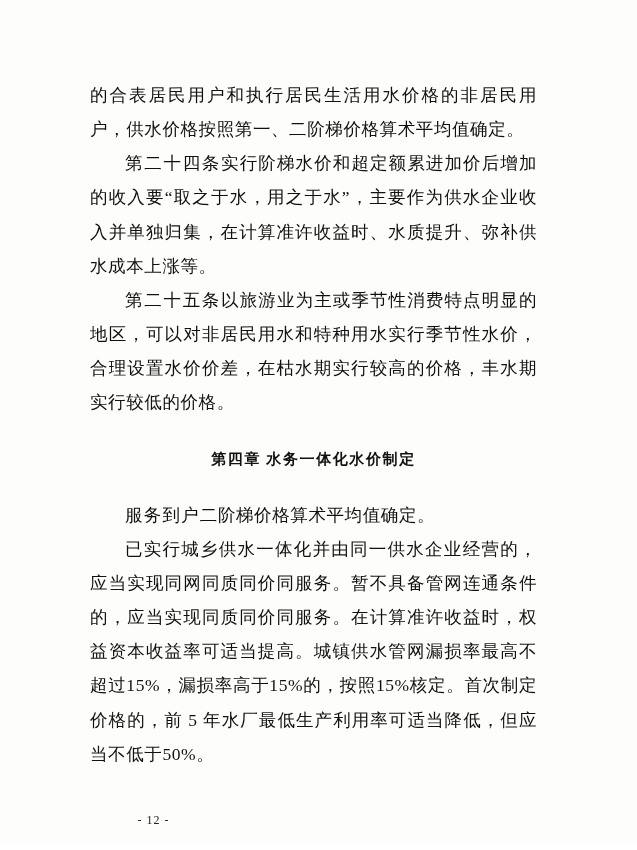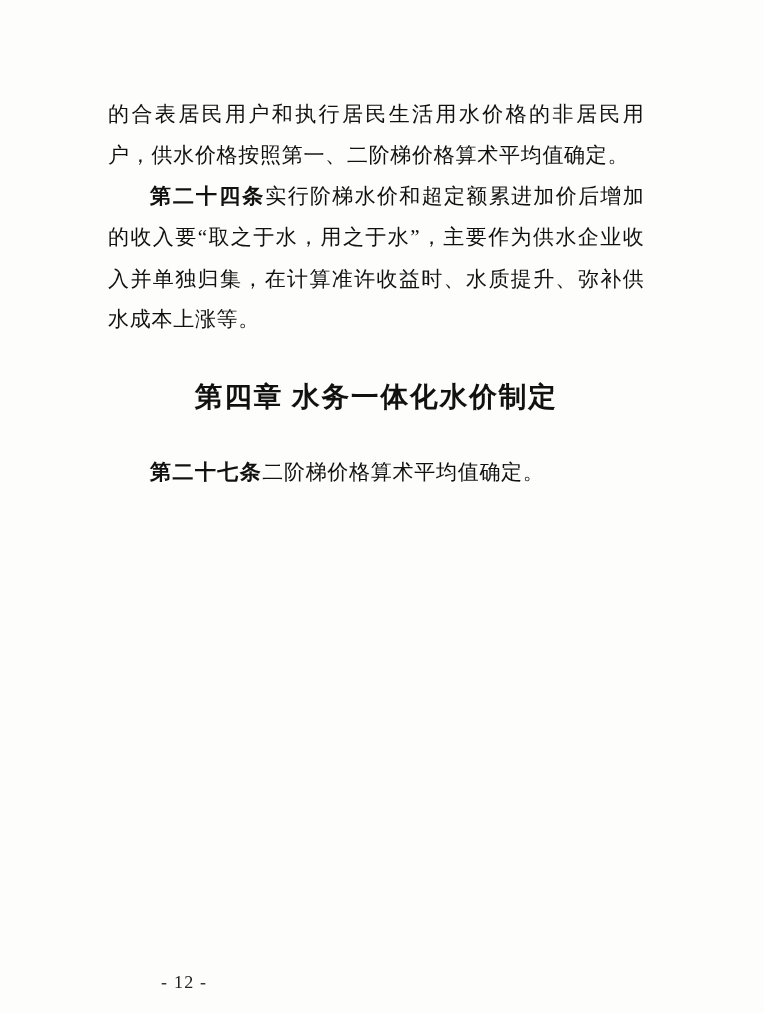--- a/index.html
+++ b/index.html
@@ -31,61 +31,63 @@
     color: #111;
   }
   .para {
     margin: 0;
     text-indent: 0;
   }
   .para.indent {
     text-indent: 2em;
   }
   .art-label {
-    font-weight: bold;
+    font-weight: normal;
     letter-spacing: 1.2px;
   }
   .chapter-heading {
     margin: 26px 0 24px 0;
     text-align: center;
-    font-size: 23px;
+    font-size: 15px;
     font-weight: bold;
     letter-spacing: 1.6px;
     line-height: 1.9;
   }
   .page-number {
     position: absolute;
     left: 0;
     right: 0;
     bottom: 16px;
     text-align: center;
-    font-size: 15px;
+    font-size: 12px;
     letter-spacing: 1px;
     color: #222;
   }
   .pn-inner {
     display: inline-block;
     margin-left: -330px;
   }
 </style>
 </head>
 <body>
 
 <div class="page">
   <div class="doc-body">
 
     <p class="para"><span>的合表居民用户和执行居民生活用水价格的非居民用户，供水价格按照第一、二阶梯价格算术平均值确定。</span></p>
 
     <p class="para indent"><span class="art-label">第二十四条</span><span>实行阶梯水价和超定额累进加价后增加的收入要“取之于水，用之于水”，主要作为供水企业收入并单独归集，在计算准许收益时、水质提升、弥补供水成本上涨等。</span></p>
 
+    <p class="para indent"><span class="art-label">第二十五条</span><span>以旅游业为主或季节性消费特点明显的地区，可以对非居民用水和特种用水实行季节性水价，合理设置水价价差，在枯水期实行较高的价格，丰水期实行较低的价格。</span></p>
 
 
     <h2 class="chapter-heading">第四章  水务一体化水价制定</h2>
 
-    <p class="para indent"><span class="art-label">第二十七条</span><span>二阶梯价格算术平均值确定。</span></p>
+    <p class="para indent"><span class="art-label">服务到户</span><span>二阶梯价格算术平均值确定。</span></p>
 
+    <p class="para indent"><span>已实行城乡供水一体化并由同一供水企业经营的，应当实现同网同质同价同服务。暂不具备管网连通条件的，应当实现同质同价同服务。在计算准许收益时，权益资本收益率可适当提高。城镇供水管网漏损率最高不超过15%，漏损率高于15%的，按照15%核定。首次制定价格的，前 5 年水厂最低生产利用率可适当降低，但应当不低于50%。</span></p>
 
     <p class="para indent"></p>
 
   </div>
 
   <div class="page-number"><span class="pn-inner">- 12 -</span></div>
 </div>
 
 </body></html>

